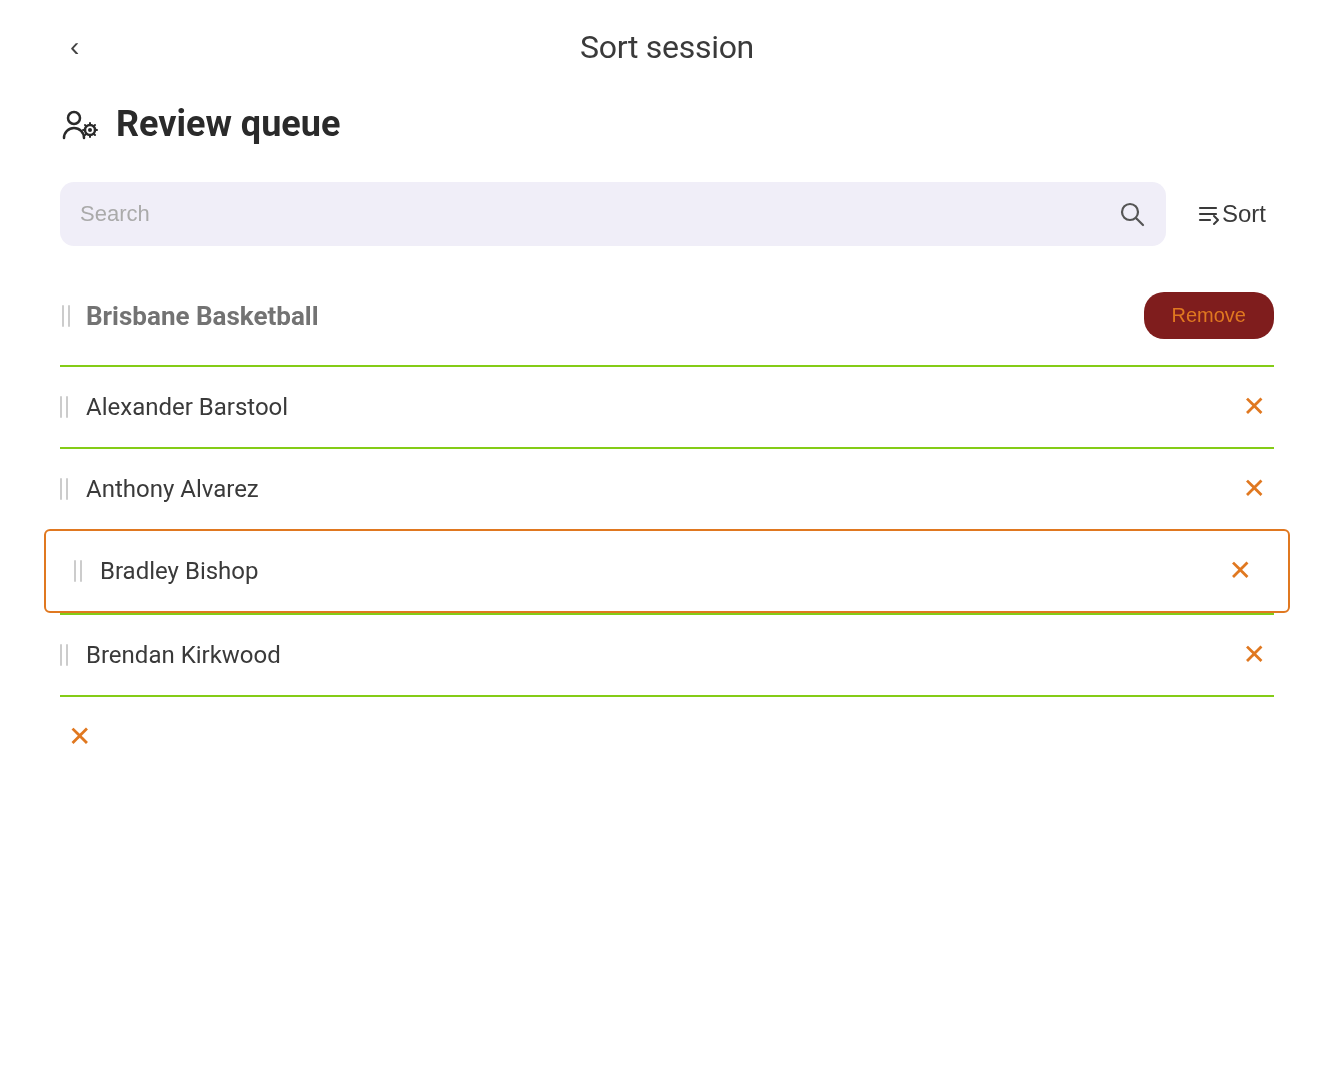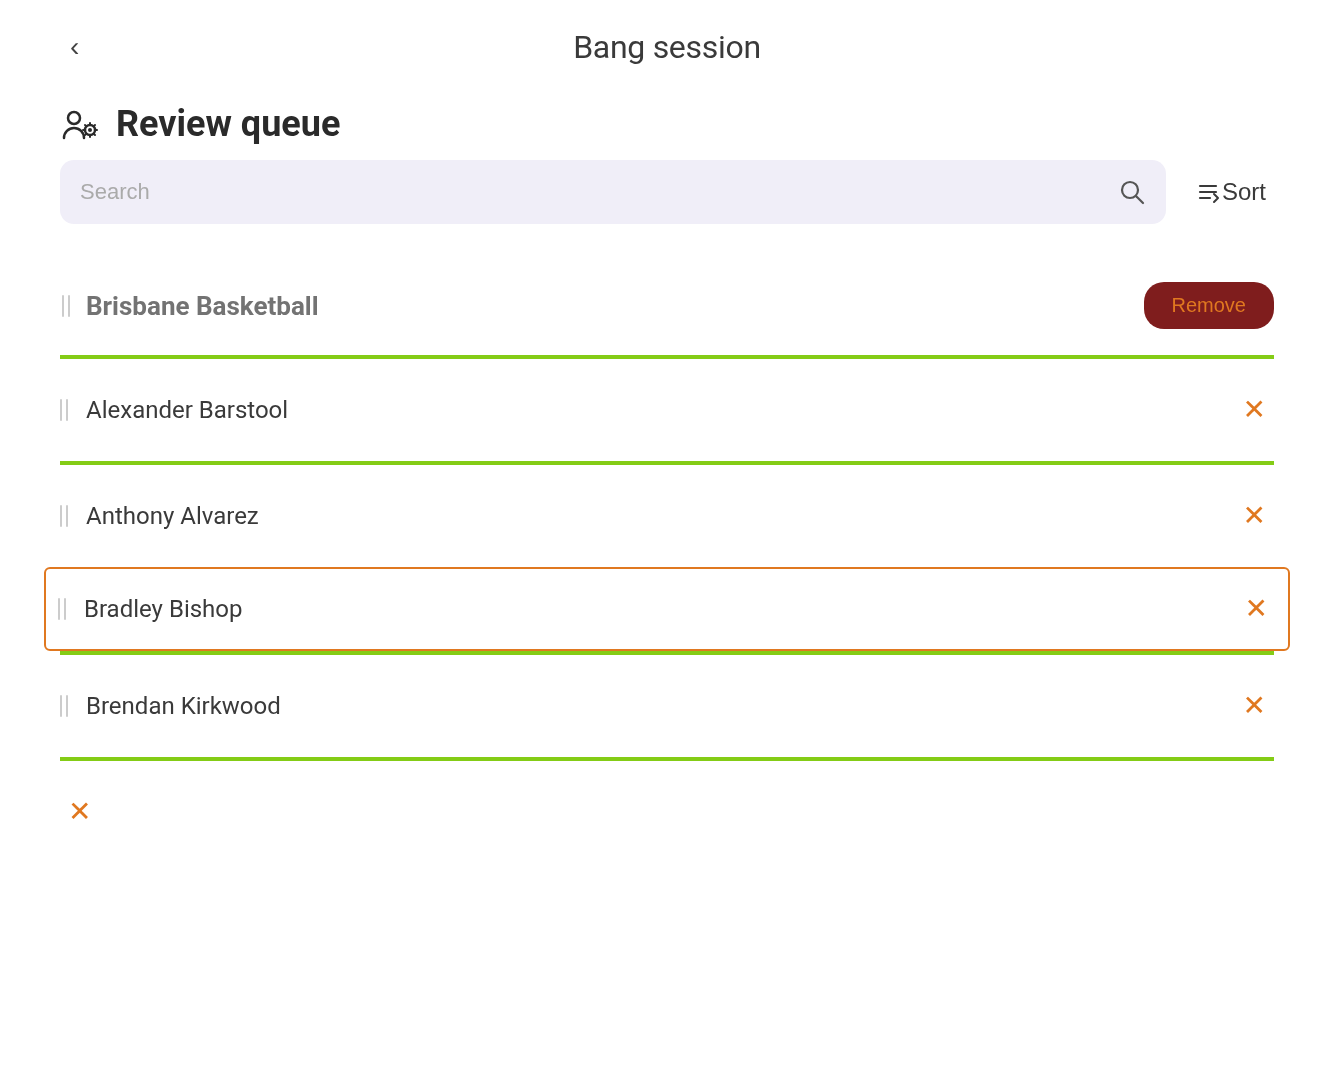--- a/index.html
+++ b/index.html
@@ -52,21 +52,21 @@
       color: #3a3a3a;
       letter-spacing: -0.3px;
     }
 
     
     .page-heading {
       display: flex;
       align-items: center;
       gap: 12px;
       margin-top: 16px;
-      margin-bottom: 14px;
+      margin-bottom: 36px;
     }
 
     .heading-icon {
       font-size: 36px;
       color: #3a3a3a;
       display: flex;
       align-items: center;
     }
 
     .heading-icon svg {
@@ -78,21 +78,21 @@
       font-size: 36px;
       font-weight: 700;
       color: #2a2a2a;
     }
 
     
     .search-bar-row {
       display: flex;
       align-items: center;
       gap: 20px;
-      margin-bottom: 40px;
+      margin-bottom: 28px;
     }
 
     .search-container {
       flex: 1;
       background: #f0eef8;
       border-radius: 14px;
       display: flex;
       align-items: center;
       padding: 18px 20px;
       gap: 10px;
@@ -183,29 +183,29 @@
       color: #e07820;
       cursor: pointer;
       font-weight: 400;
     }
 
     
     .list-item {
       display: flex;
       align-items: center;
       justify-content: space-between;
-      padding: 33px 0;
-      border-top: 4px solid #84cc16;
+      padding: 22px 0;
+      border-top: 2px solid #84cc16;
       position: relative;
     }
 
     .list-item.highlighted {
       border: 2.5px solid #e07820;
       border-radius: 6px;
-      padding: 22px 12px;
+      padding: 22px 28px;
       margin: 0 -16px;
       gap: 40px;
     }
 
     .list-item-left {
       display: flex;
       align-items: center;
       gap: 18px;
     }
 
@@ -239,21 +239,21 @@
   </style>
 </head>
 <body>
 
 <div class="page-container">
 
   <div class="header">
     <button class="back-button">
       <span>‹</span>
     </button>
-    <span class="header-title">Bang session</span>
+    <span class="header-title">Sort session</span>
   </div>
 
   <div class="page-heading">
     <div class="heading-icon">
       <svg viewBox="0 0 44 44" fill="none" xmlns="http://www.w3.org/2000/svg">
 
         <circle cx="14" cy="16" r="6" stroke="#2a2a2a" stroke-width="2.5" fill="none"></circle>
         <path d="M4 36c0-5.5 4.5-10 10-10s10 4.5 10 10" stroke="#2a2a2a" stroke-width="2.5" fill="none" stroke-linecap="round"></path>
         <circle cx="30" cy="28" r="5" stroke="#2a2a2a" stroke-width="2.5" fill="none"></circle>
         <circle cx="30" cy="28" r="2" fill="#2a2a2a"></circle>

